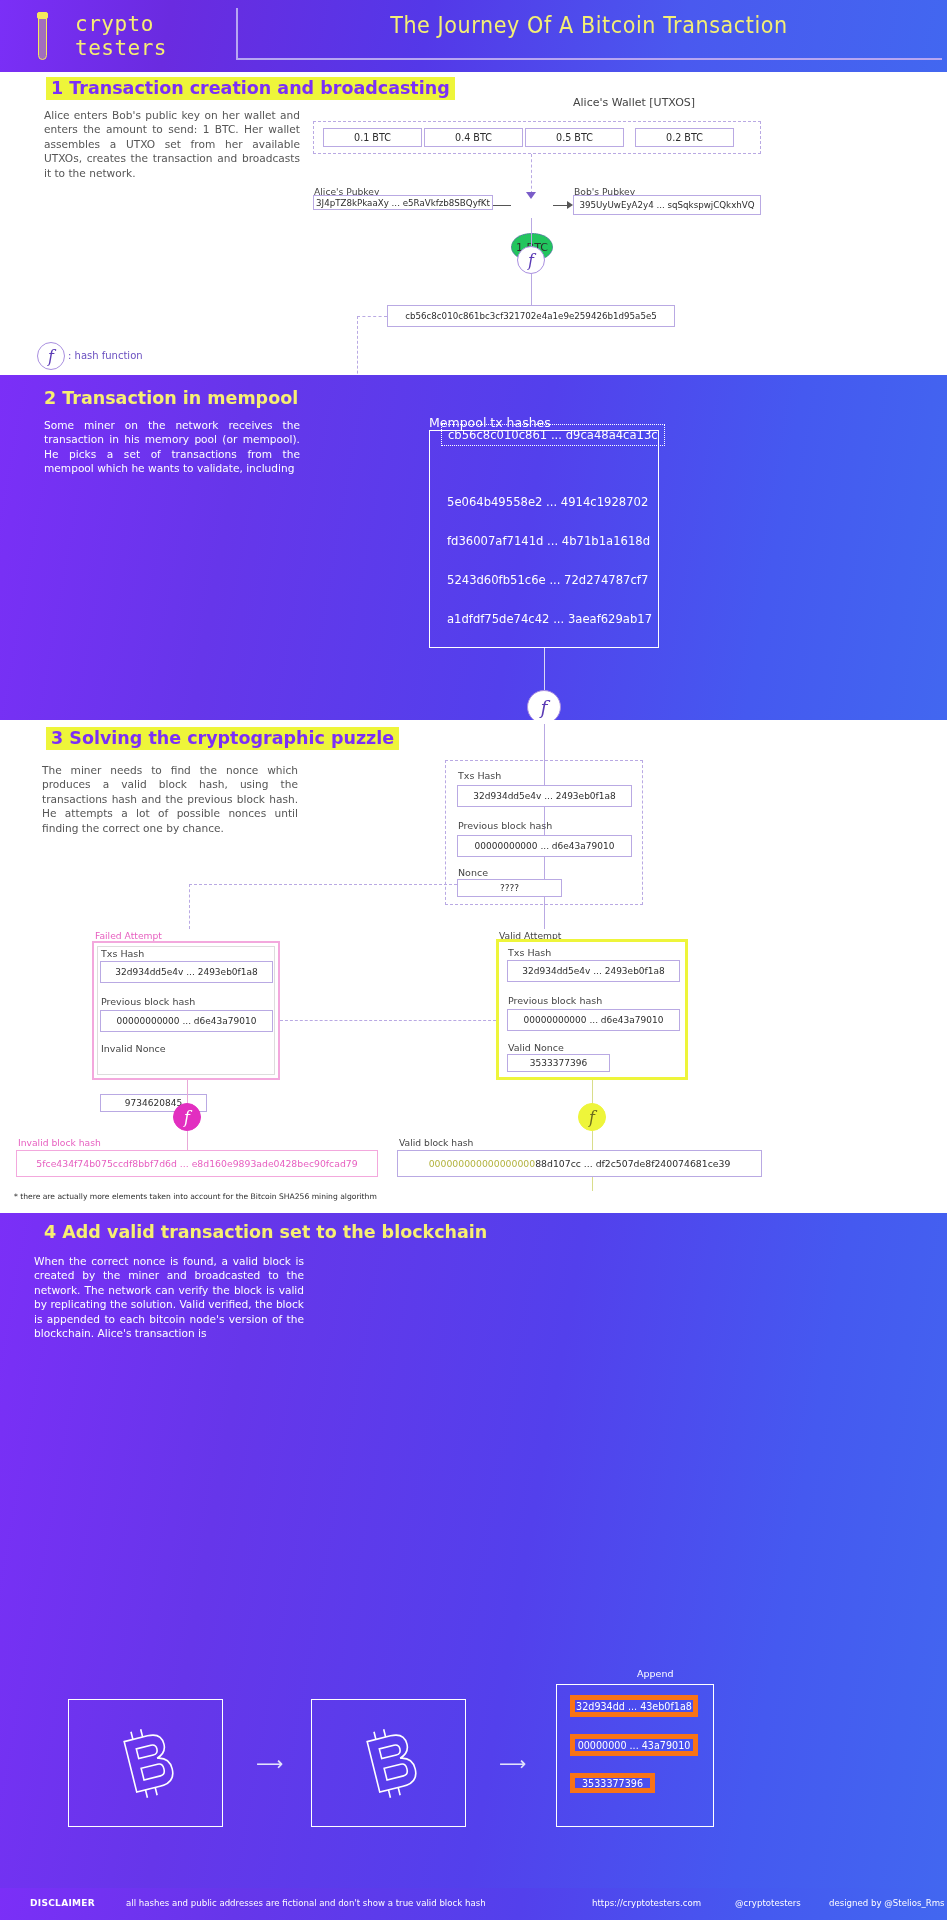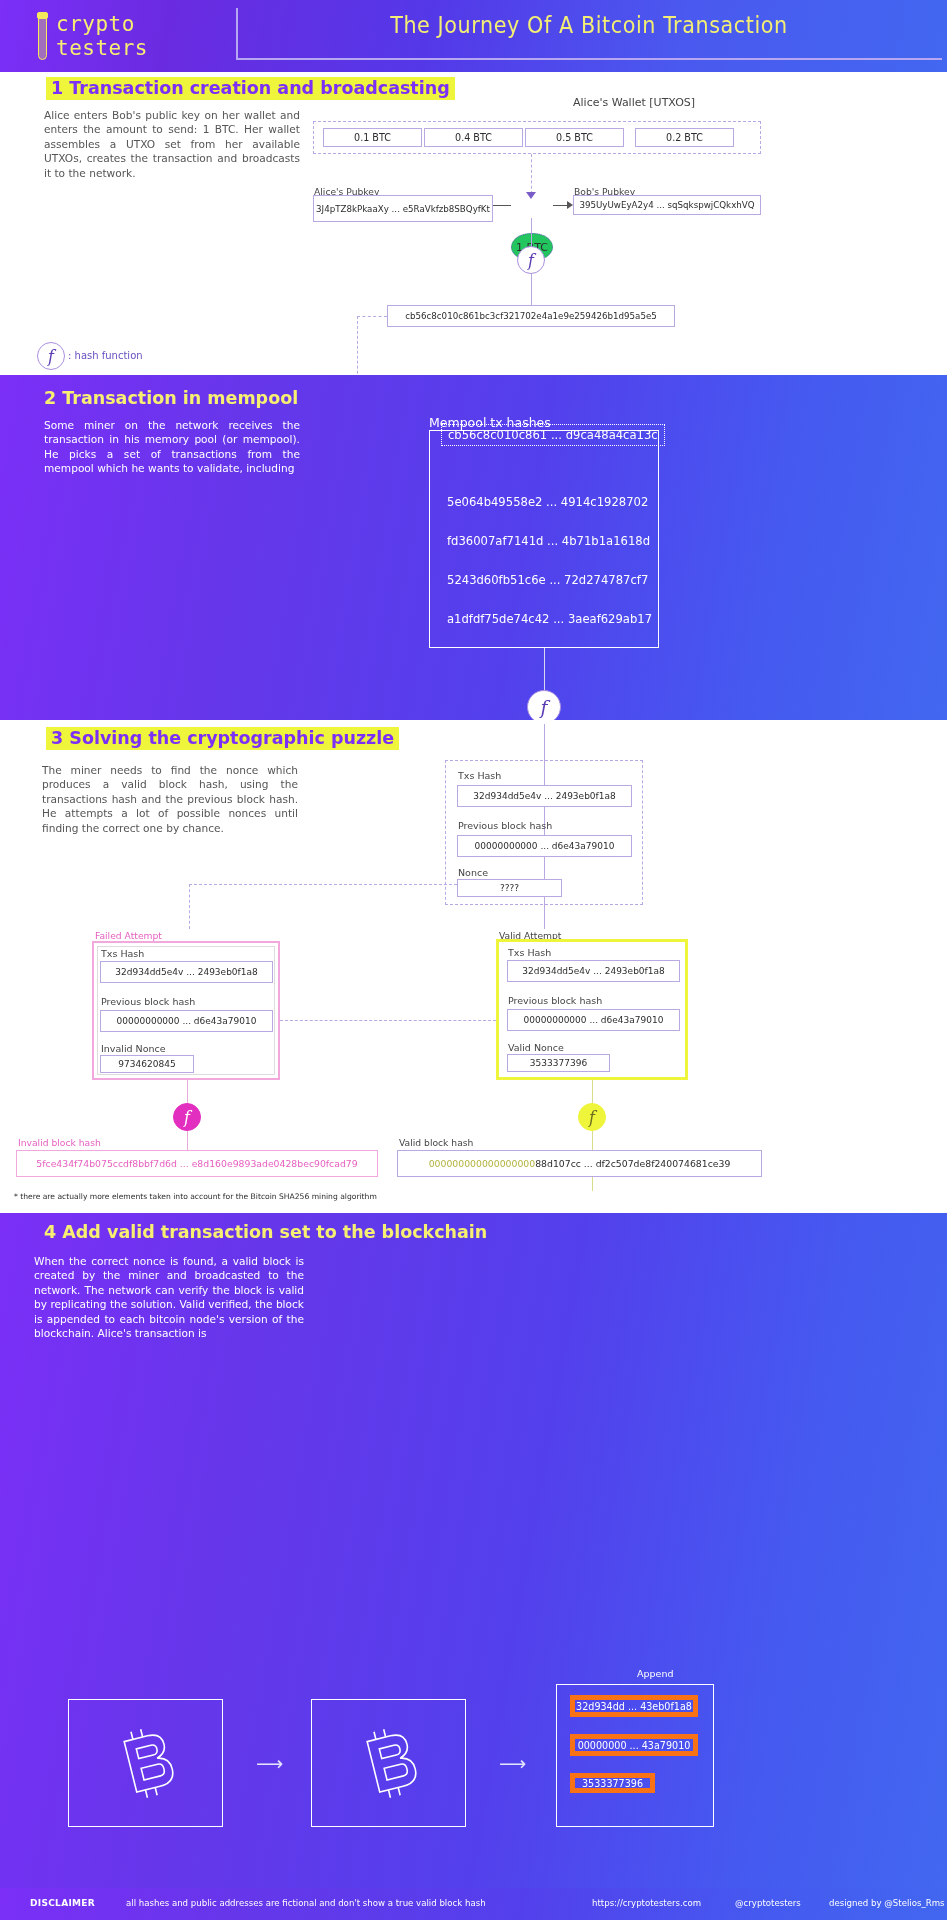--- a/index.html
+++ b/index.html
@@ -13,21 +13,21 @@
     overflow: hidden;
   }
   .page { position: relative; width: 947px; height: 1920px; }
 
   
   .header {
     position: absolute; left: 0; top: 0; width: 947px; height: 72px;
     background: linear-gradient(100deg, #7b2ff7 0%, #6a2be0 18%, #5438e8 45%, #4a59ef 72%, #4267f0 100%);
   }
   .logo-wrap {
-    position: absolute; left: 36px; top: 12px; display: flex; align-items: center; gap: 7px;
+    position: absolute; left: 36px; top: 12px; display: flex; align-items: center; gap: 26px;
   }
   .logo-tube { width: 13px; height: 48px; position: relative; }
   .logo-tube .tube-body {
     position:absolute; left:2px; top:6px; width:9px; height:42px;
     border:1.6px solid #f5e95c; border-radius: 0 0 5px 5px; background: rgba(245,233,92,0.35);
   }
   .logo-tube .tube-cap {
     position:absolute; left:1px; top:0px; width:11px; height:7px;
     border:1.6px solid #f5e95c; background:#f5e95c; border-radius:2px;
   }
@@ -180,21 +180,21 @@
   <div class="dashbox" style="left:313px;top:121px;width:448px;height:33px;"></div>
   <div class="vbox" style="left:323px;top:128px;width:99px;height:19px;font-size:9.6px;">0.1 BTC</div>
   <div class="vbox" style="left:424px;top:128px;width:99px;height:19px;font-size:9.6px;">0.4 BTC</div>
   <div class="vbox" style="left:525px;top:128px;width:99px;height:19px;font-size:9.6px;">0.5 BTC</div>
   <div class="vbox" style="left:635px;top:128px;width:99px;height:19px;font-size:9.6px;">0.2 BTC</div>
 
   <div class="dashline-v" style="left:531px;top:154px;height:40px;"></div>
   <div style="position:absolute;left:526px;top:192px;width:0;height:0;border-left:5px solid transparent;border-right:5px solid transparent;border-top:7px solid #7a5cc8;"></div>
 
   <div class="lbl" style="left:314px;top:186px;">Alice's Pubkey</div>
-  <div class="vbox" style="left:313px;top:195px;width:180px;height:27px;">3J4pTZ8kPkaaXy ... e5RaVkfzb8SBQyfKt</div>
+  <div class="vbox" style="left:313px;top:195px;width:180px;height:15px;">3J4pTZ8kPkaaXy ... e5RaVkfzb8SBQyfKt</div>
   <div class="line-h" style="left:493px;top:205px;width:18px;background:#555;"></div>
   <div class="btc-ellipse" style="left:511px;top:191px;width:42px;height:28px;">1 BTC</div>
   <div class="line-h" style="left:553px;top:205px;width:18px;background:#555;"></div>
   <div style="position:absolute;left:567px;top:201px;width:0;height:0;border-top:4px solid transparent;border-bottom:4px solid transparent;border-left:6px solid #555;"></div>
   <div class="lbl" style="left:574px;top:186px;">Bob's Pubkey</div>
   <div class="vbox" style="left:573px;top:195px;width:188px;height:20px;">395UyUwEyA2y4 ... sqSqkspwjCQkxhVQ</div>
 
   <div class="line-v" style="left:531px;top:218px;height:28px;"></div>
   <div class="fcircle sm" style="left:517px;top:246px;">f</div>
   <div class="line-v" style="left:531px;top:274px;height:32px;"></div>
@@ -252,21 +252,21 @@
 
   <div class="lbl pink" style="left:95px;top:930px;">Failed Attempt</div>
   <div class="attempt failed" style="left:92px;top:941px;width:188px;height:139px;">
     <div class="attempt-inner"></div>
   </div>
   <div class="lbl" style="left:101px;top:948px;font-size:9.5px;">Txs Hash</div>
   <div class="hashbox" style="left:100px;top:961px;width:173px;height:22px;">32d934dd5e4v ... 2493eb0f1a8</div>
   <div class="lbl" style="left:101px;top:996px;font-size:9.5px;">Previous block hash</div>
   <div class="hashbox" style="left:100px;top:1010px;width:173px;height:22px;">00000000000 ... d6e43a79010</div>
   <div class="lbl" style="left:101px;top:1043px;font-size:9.5px;">Invalid Nonce</div>
-  <div class="hashbox" style="left:100px;top:1055px;width:94px;height:18px;">9734620845</div>
+  <div class="hashbox" style="left:100px;top:1094px;width:107px;height:18px;">9734620845</div>
 
   <div class="dashline-h" style="left:280px;top:1020px;width:216px;"></div>
 
   <div class="lbl" style="left:499px;top:930px;">Valid Attempt</div>
   <div class="attempt valid" style="left:496px;top:939px;width:192px;height:141px;"></div>
   <div class="lbl" style="left:508px;top:947px;font-size:9.5px;">Txs Hash</div>
   <div class="hashbox" style="left:507px;top:960px;width:173px;height:22px;">32d934dd5e4v ... 2493eb0f1a8</div>
   <div class="lbl" style="left:508px;top:995px;font-size:9.5px;">Previous block hash</div>
   <div class="hashbox" style="left:507px;top:1009px;width:173px;height:22px;">00000000000 ... d6e43a79010</div>
   <div class="lbl" style="left:508px;top:1042px;font-size:9.5px;">Valid Nonce</div>

